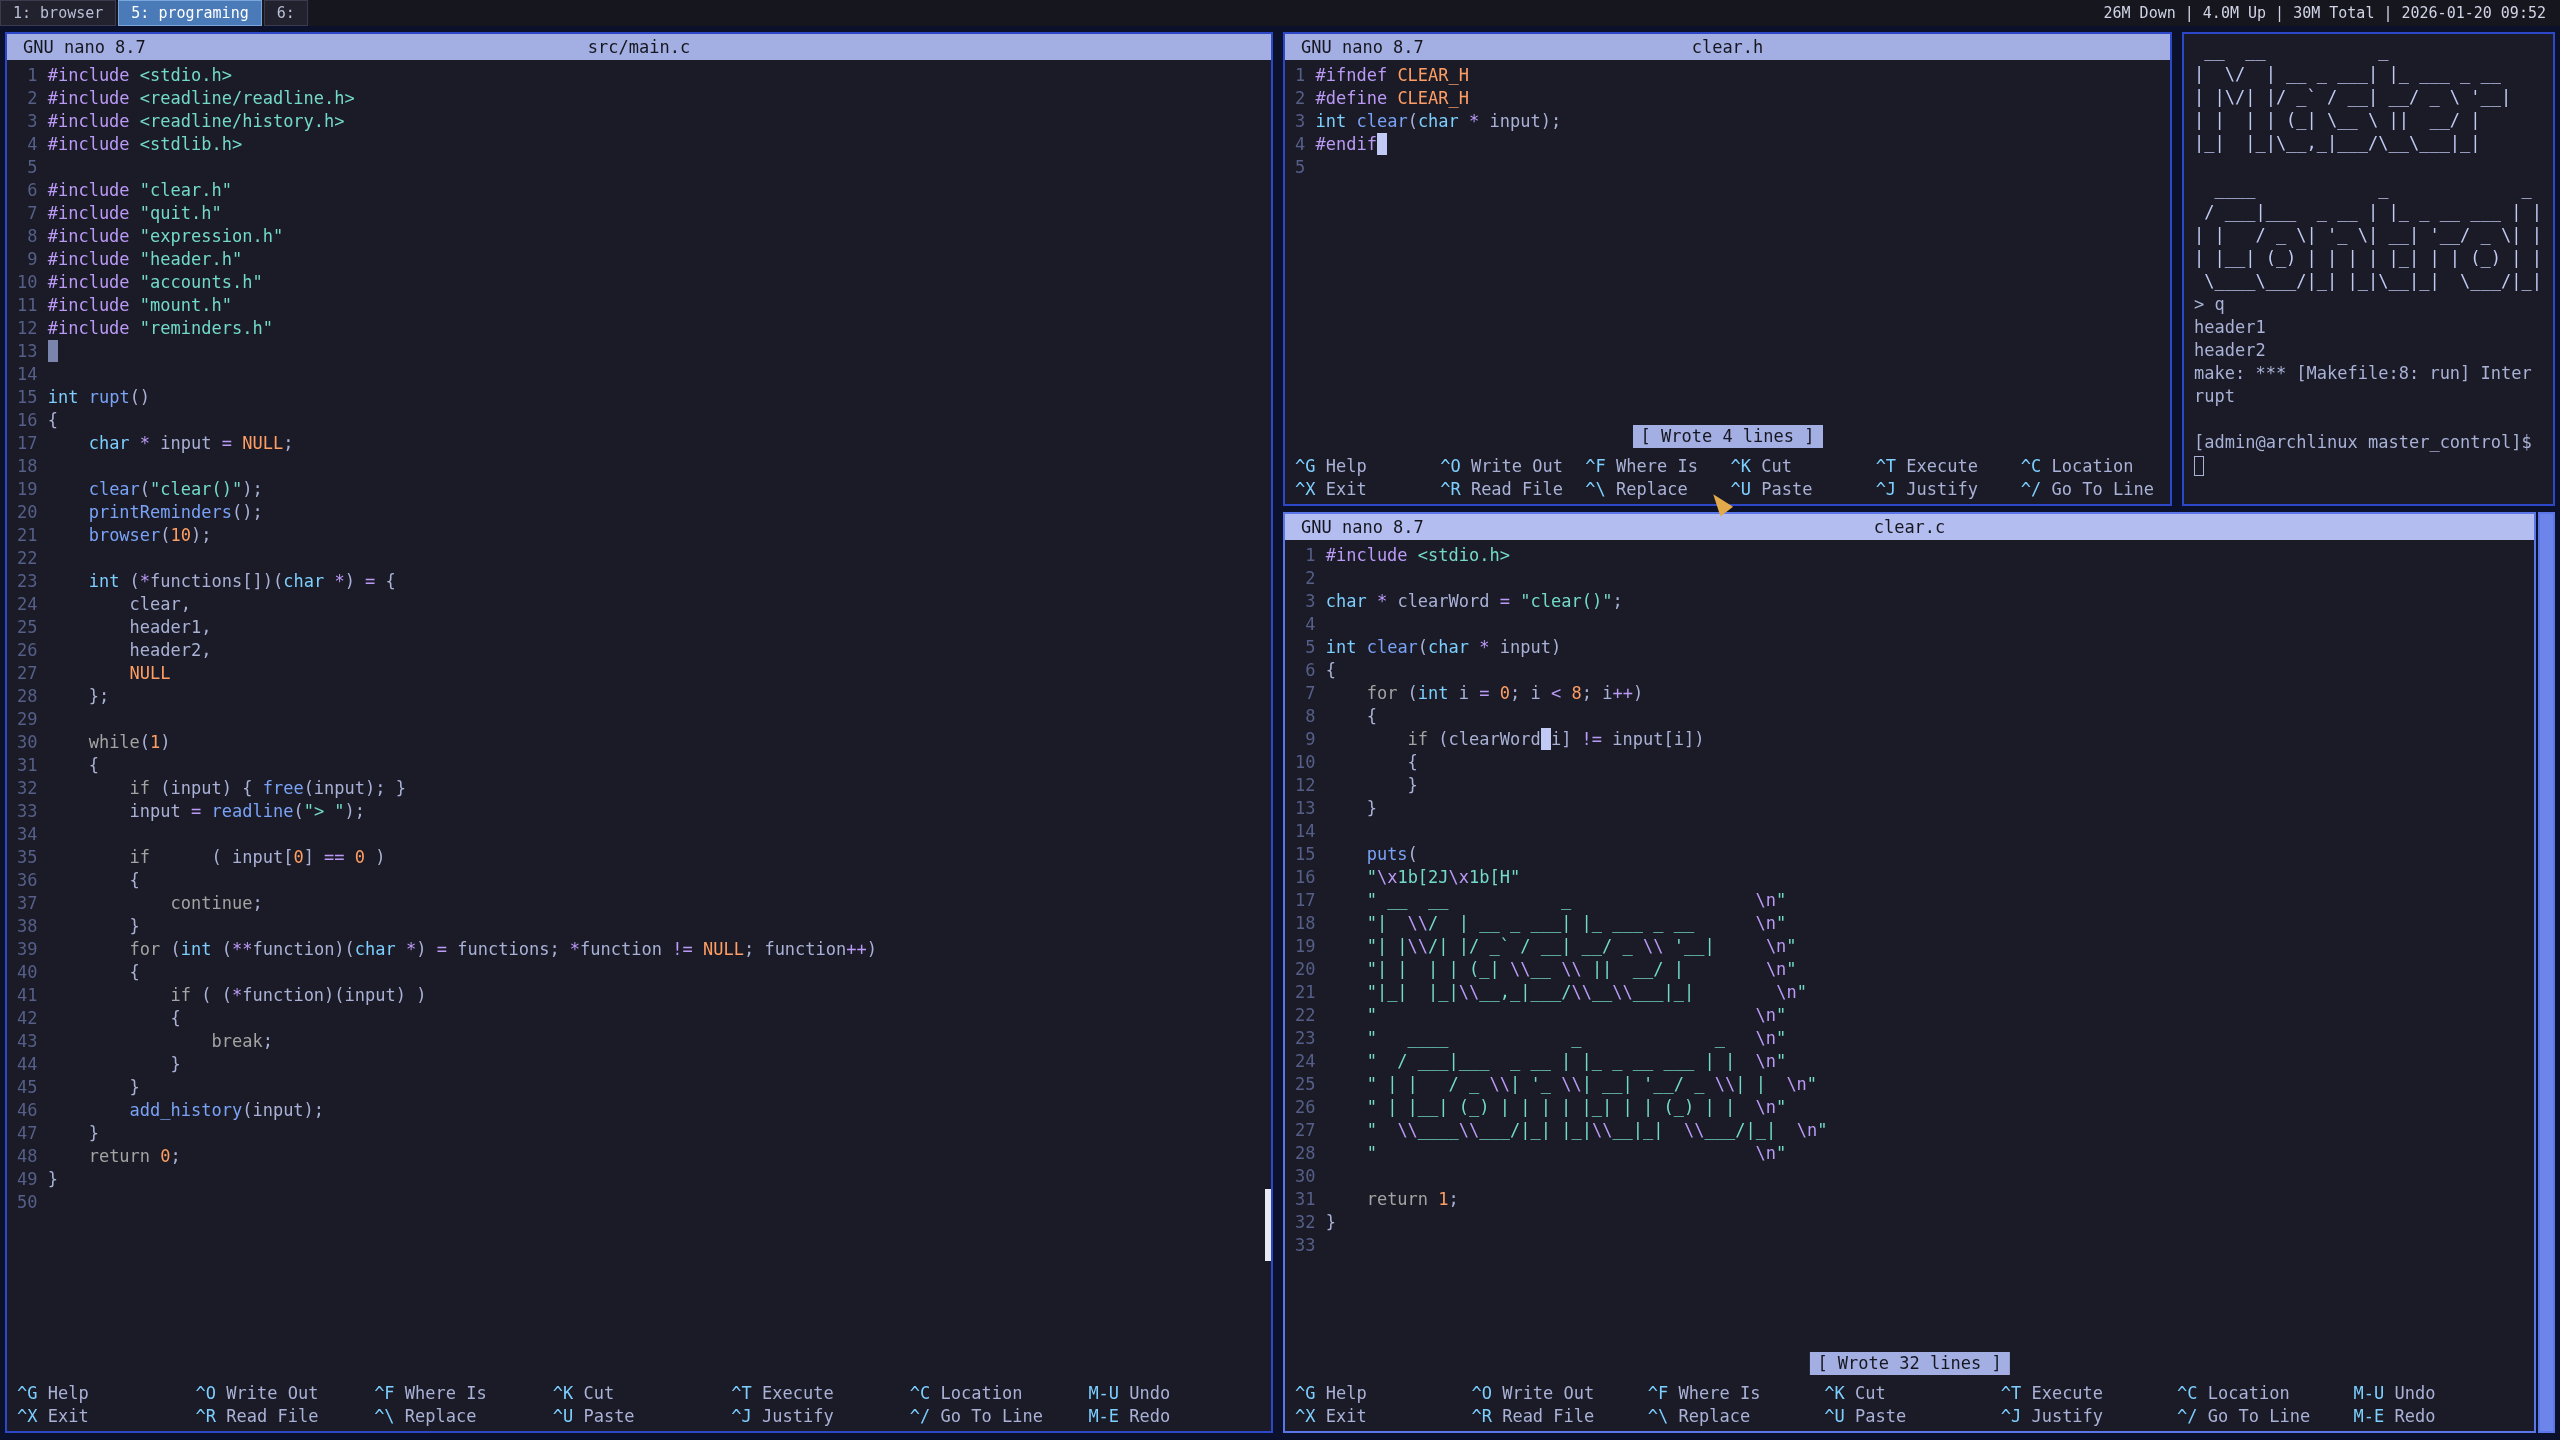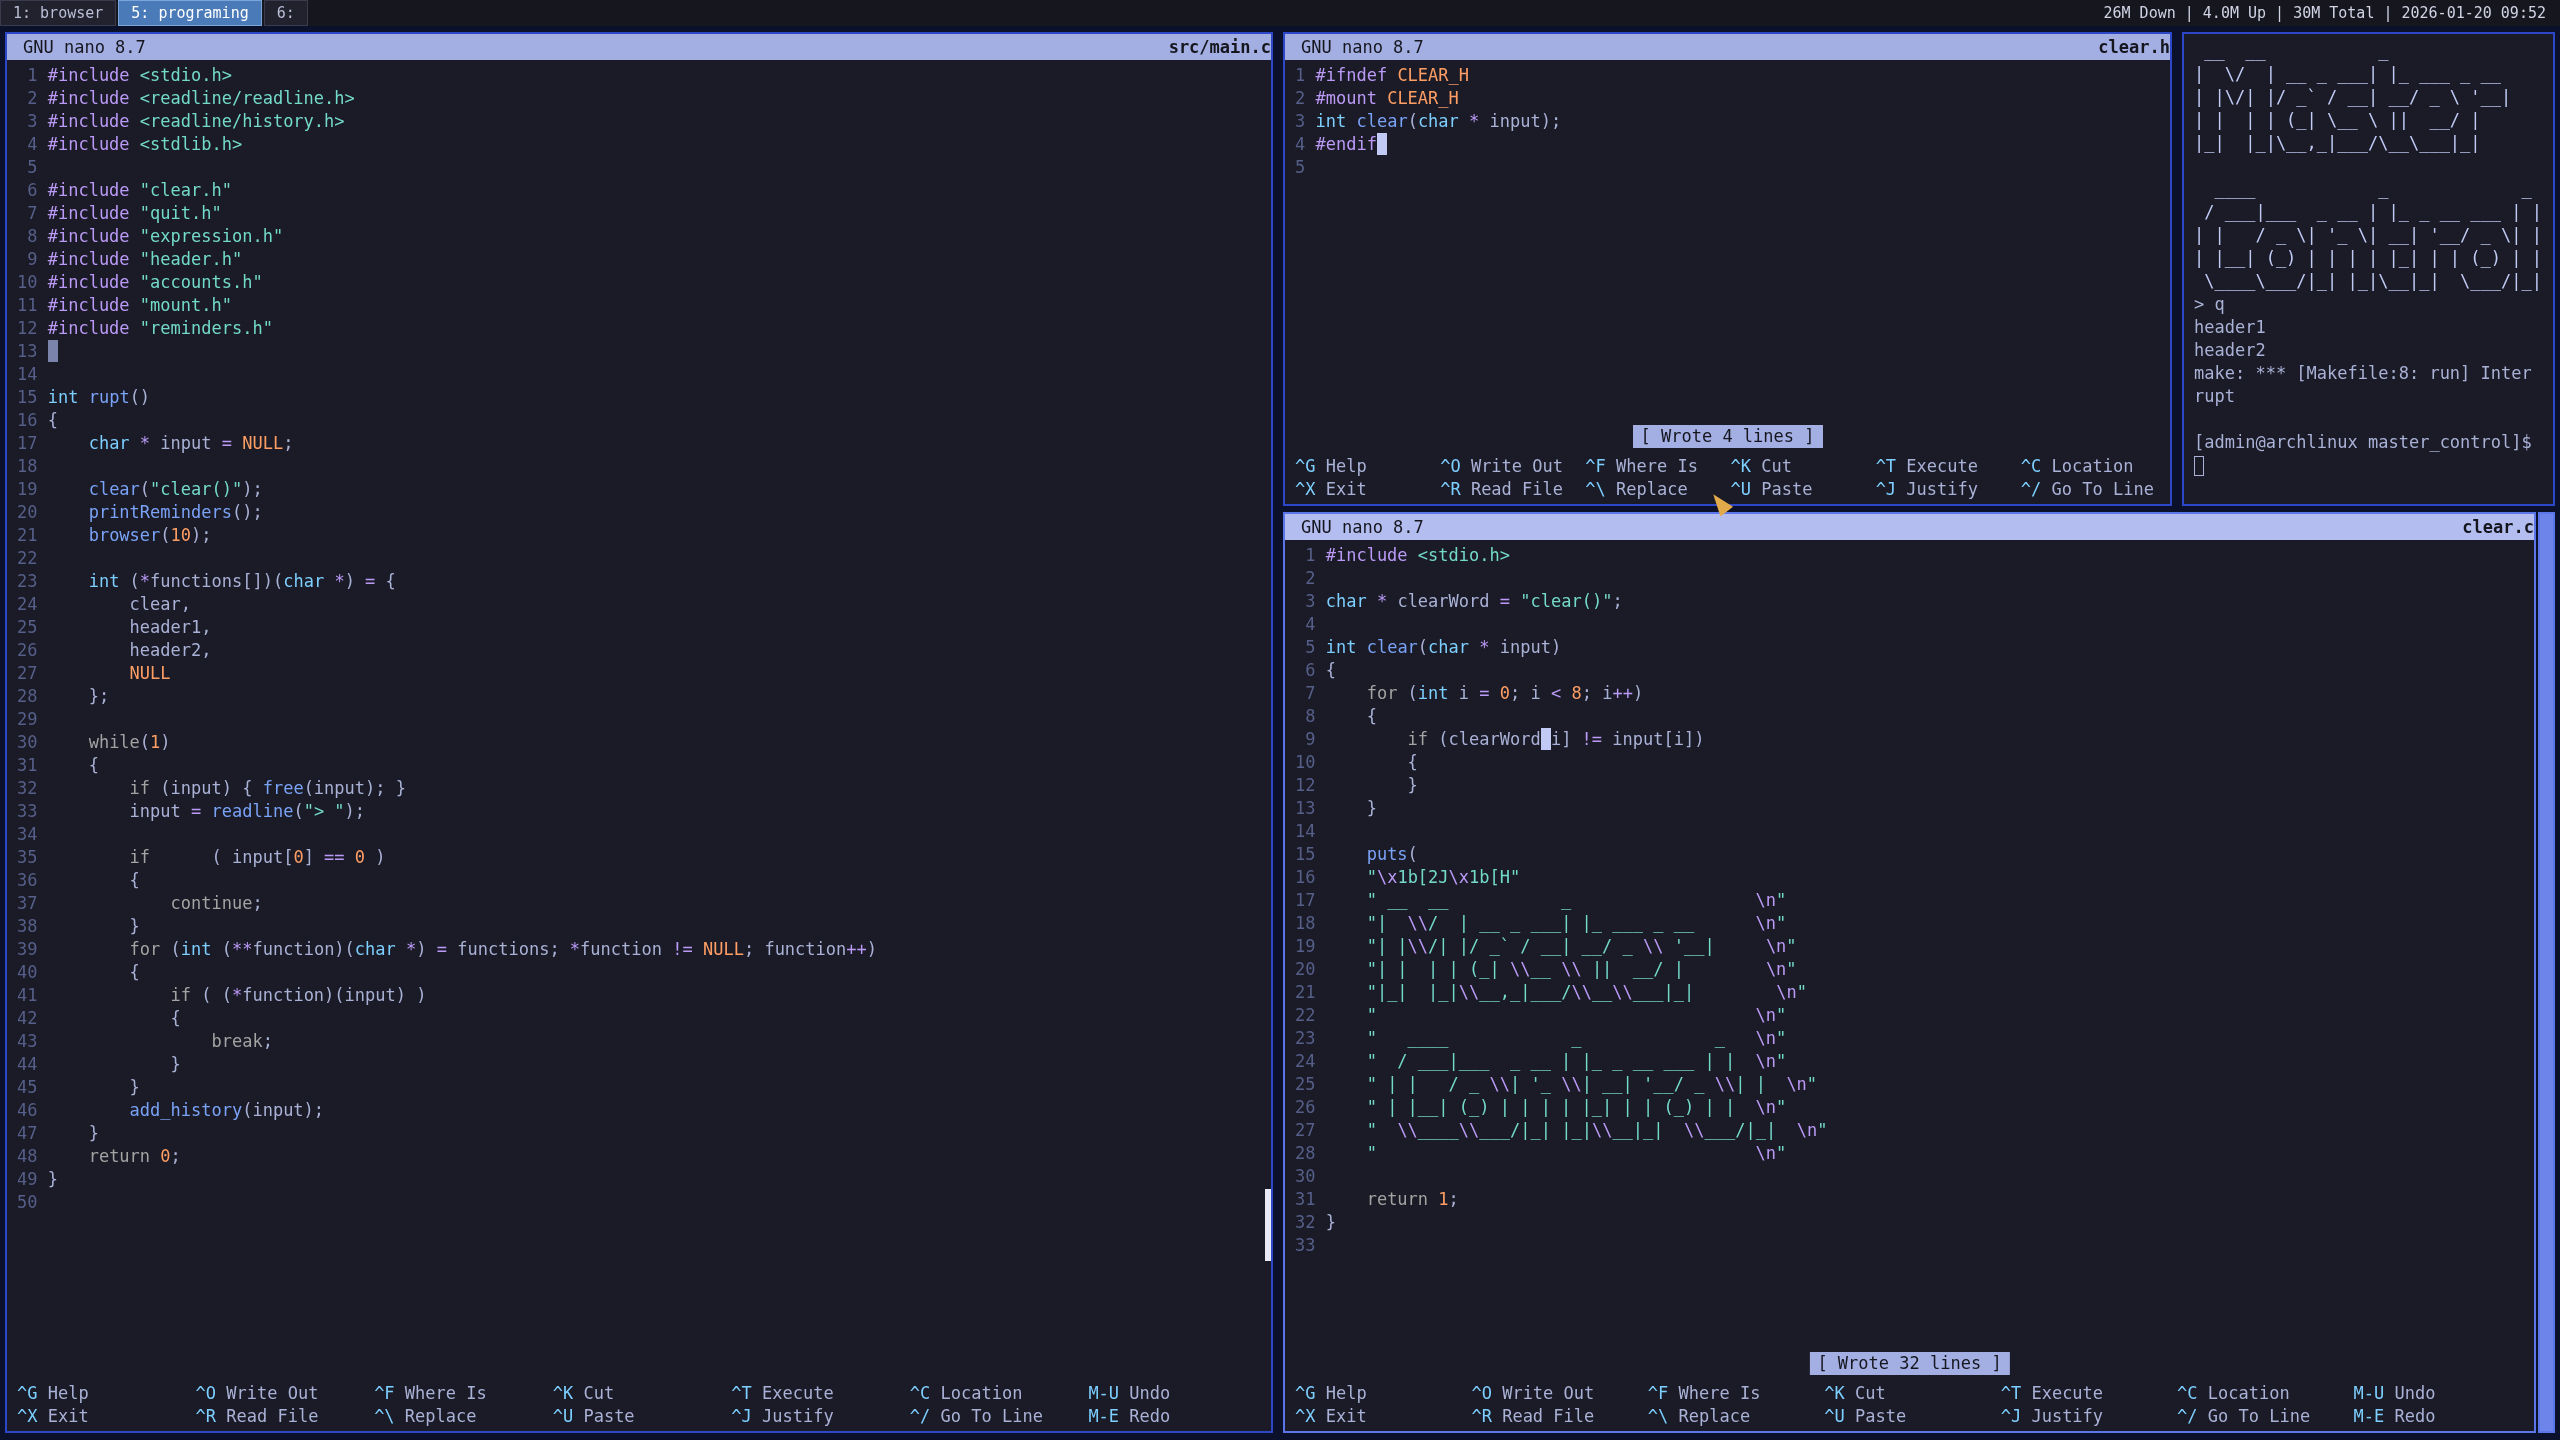--- a/index.html
+++ b/index.html
@@ -17,21 +17,21 @@
   .pane{position:absolute;background:#1a1b26;border:2px solid #2c47c8;color:#a9b1d6;font-size:17px;line-height:23px;}
   #pane-main{left:5px;top:32px;width:1268px;height:1401px;}
   #pane-clearh{left:1283px;top:32px;width:889px;height:474px;}
   #pane-term{left:2182px;top:32px;width:373px;height:474px;}
   #pane-clearc{left:1283px;top:512px;width:1253px;height:921px;border-color:#5a76e8;}
   #focus-strip{position:absolute;left:2538px;top:512px;width:17px;height:921px;background:#6d84ea;border:2px solid #5a76e8;}
 
   .titlebar{height:26px;background:#a3aee3;color:#15161e;position:relative;display:flex;align-items:center;font-size:17px;}
   #pane-clearc .titlebar{background:#b3bdf0;}
   .t-app{padding-left:16px;position:relative;z-index:1;}
-  .t-file{position:absolute;left:0;right:0;text-align:right;font-weight:bold;}
+  .t-file{position:absolute;left:0;right:0;text-align:center;}
 
   .lines{padding:4px 0 0 10px;}
   .line{height:23px;white-space:pre;}
   .ln{display:inline-block;text-align:right;color:#565f89;margin-right:1ch;}
   .code{white-space:pre;}
   .c-str{color:#73daca;}
   .c-esc{color:#bb9af7;}
   .c-pre{color:#bb9af7;}
   .c-kw{color:#a3a3a3;}
   .c-type{color:#7dcfff;}
@@ -149,21 +149,21 @@
 <div class="cursor dim" style="top: 306px; left: calc(3ch + 10px);"></div>
   </div>
 
 <div class="pane" id="pane-clearh">
   <div class="titlebar">
     <span class="t-file">clear.h</span>
     <span class="t-app">GNU nano 8.7</span>
   </div>
   <div class="lines">
       <div class="line"><span class="ln" style="width:1ch">1</span><span class="code"><span class="c-pre">#ifndef</span> <span class="c-num">CLEAR_H</span></span></div>
-      <div class="line"><span class="ln" style="width:1ch">2</span><span class="code"><span class="c-pre">#mount</span> <span class="c-num">CLEAR_H</span></span></div>
+      <div class="line"><span class="ln" style="width:1ch">2</span><span class="code"><span class="c-pre">#define</span> <span class="c-num">CLEAR_H</span></span></div>
       <div class="line"><span class="ln" style="width:1ch">3</span><span class="code"><span class="c-type">int</span> <span class="c-fn">clear</span>(<span class="c-type">char</span> <span class="c-op">*</span> input);</span></div>
       <div class="line"><span class="ln" style="width:1ch">4</span><span class="code"><span class="c-pre">#endif</span></span></div>
       <div class="line"><span class="ln" style="width:1ch">5</span><span class="code"></span></div>
     </div>
   <div class="sc-rows">
     <div class="sc-row">
         <div class="sc" style="width:16.666666666666668%"><span class="k">^G</span> <span>Help</span></div>
         <div class="sc" style="width:16.666666666666668%"><span class="k">^O</span> <span>Write Out</span></div>
         <div class="sc" style="width:16.666666666666668%"><span class="k">^F</span> <span>Where Is</span></div>
         <div class="sc" style="width:16.666666666666668%"><span class="k">^K</span> <span>Cut</span></div>

